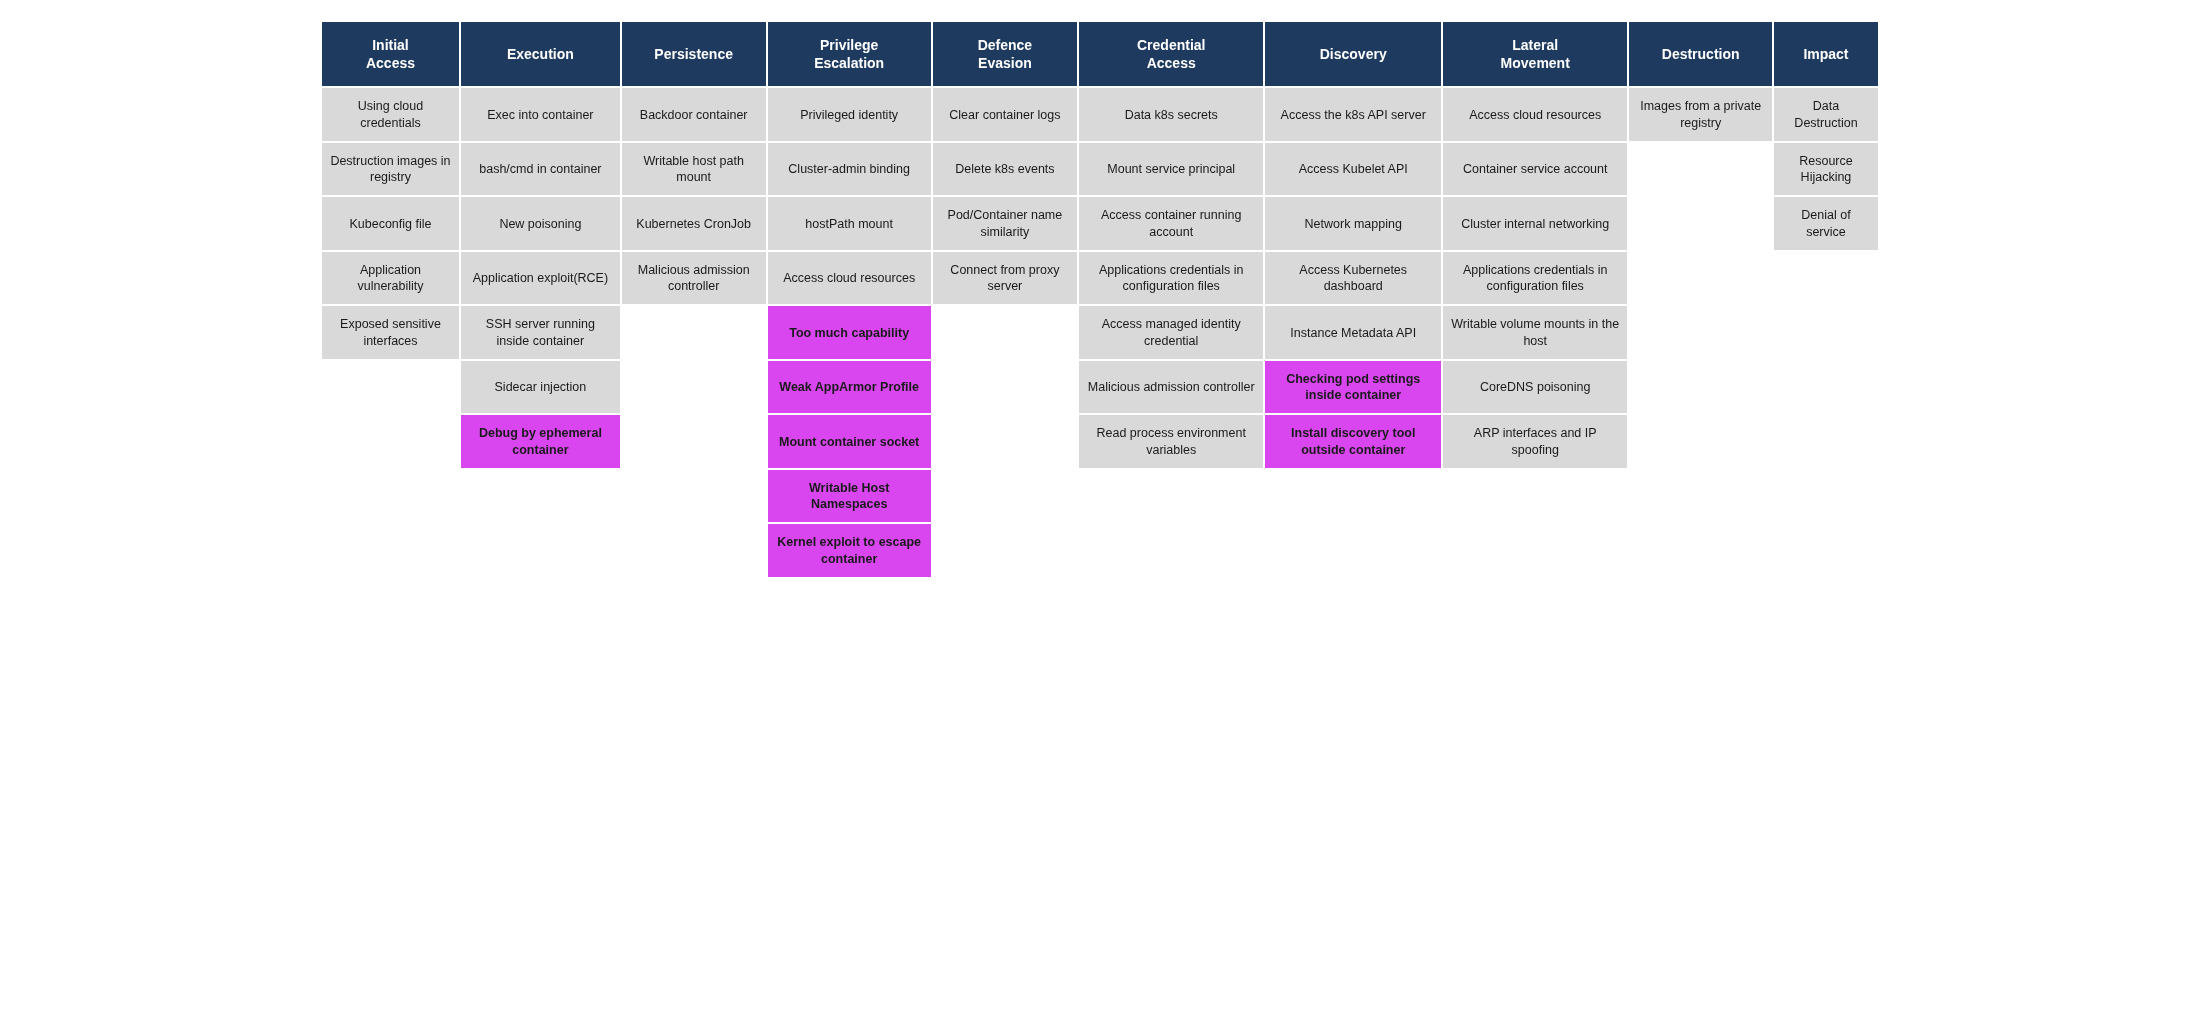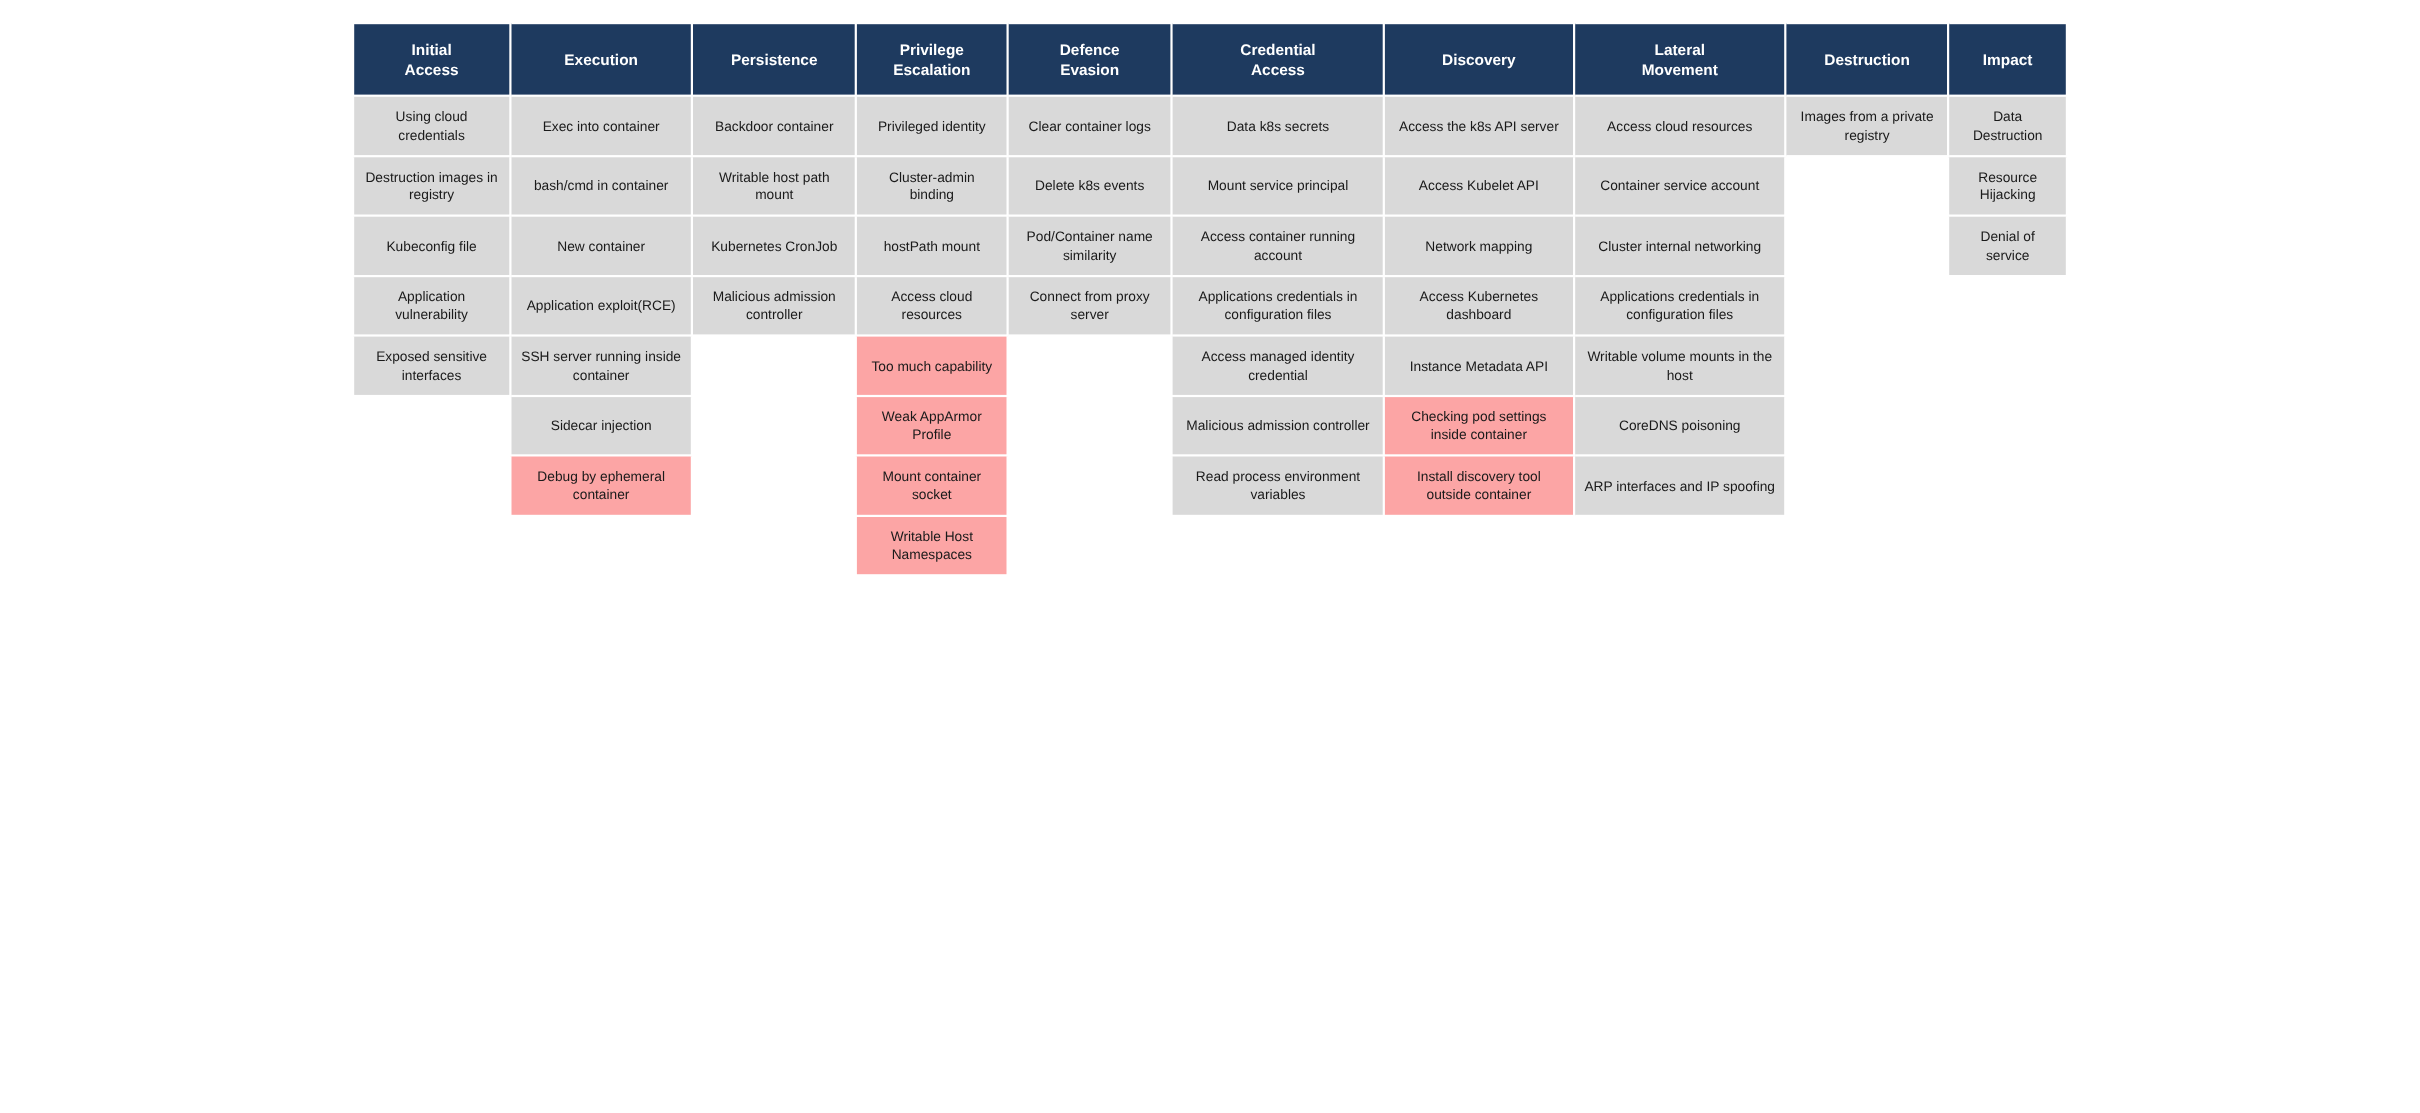--- a/index.html
+++ b/index.html
@@ -30,23 +30,23 @@
       color: #1a1a1a;
       text-align: center;
       vertical-align: middle;
       padding: 10px 8px;
       border: 2px solid #fff;
       font-size: 12.5px;
       line-height: 1.3;
       min-height: 60px;
     }
     .matrix-table td.green {
-      background-color: #fca5a5;
+      background-color: #d946ef;
       color: #1a1a1a;
-      font-weight: 400;
+      font-weight: 700;
     }
     .matrix-table td.empty {
       background-color: transparent;
       border: none;
     }
   </style>
 </head>
 <body>
 
 <table class="matrix-table">
@@ -84,21 +84,21 @@
         <td>Cluster-admin binding</td>
         <td>Delete k8s events</td>
         <td>Mount service principal</td>
         <td>Access Kubelet API</td>
         <td>Container service account</td>
         <td class="empty"></td>
         <td>Resource Hijacking</td>
       </tr>
       <tr>
         <td>Kubeconfig file</td>
-        <td>New container</td>
+        <td>New poisoning</td>
         <td>Kubernetes CronJob</td>
         <td>hostPath mount</td>
         <td>Pod/Container name similarity</td>
         <td>Access container running account</td>
         <td>Network mapping</td>
         <td>Cluster internal networking</td>
         <td class="empty"></td>
         <td>Denial of service</td>
       </tr>
       <tr>
@@ -154,14 +154,26 @@
         <td class="empty"></td>
         <td class="empty"></td>
         <td class="green">Writable Host Namespaces</td>
         <td class="empty"></td>
         <td class="empty"></td>
         <td class="empty"></td>
         <td class="empty"></td>
         <td class="empty"></td>
         <td class="empty"></td>
       </tr>
+      <tr>
+        <td class="empty"></td>
+        <td class="empty"></td>
+        <td class="empty"></td>
+        <td class="green">Kernel exploit to escape container</td>
+        <td class="empty"></td>
+        <td class="empty"></td>
+        <td class="empty"></td>
+        <td class="empty"></td>
+        <td class="empty"></td>
+        <td class="empty"></td>
+      </tr>
     </tbody>
 </table>
 
 </body></html>

